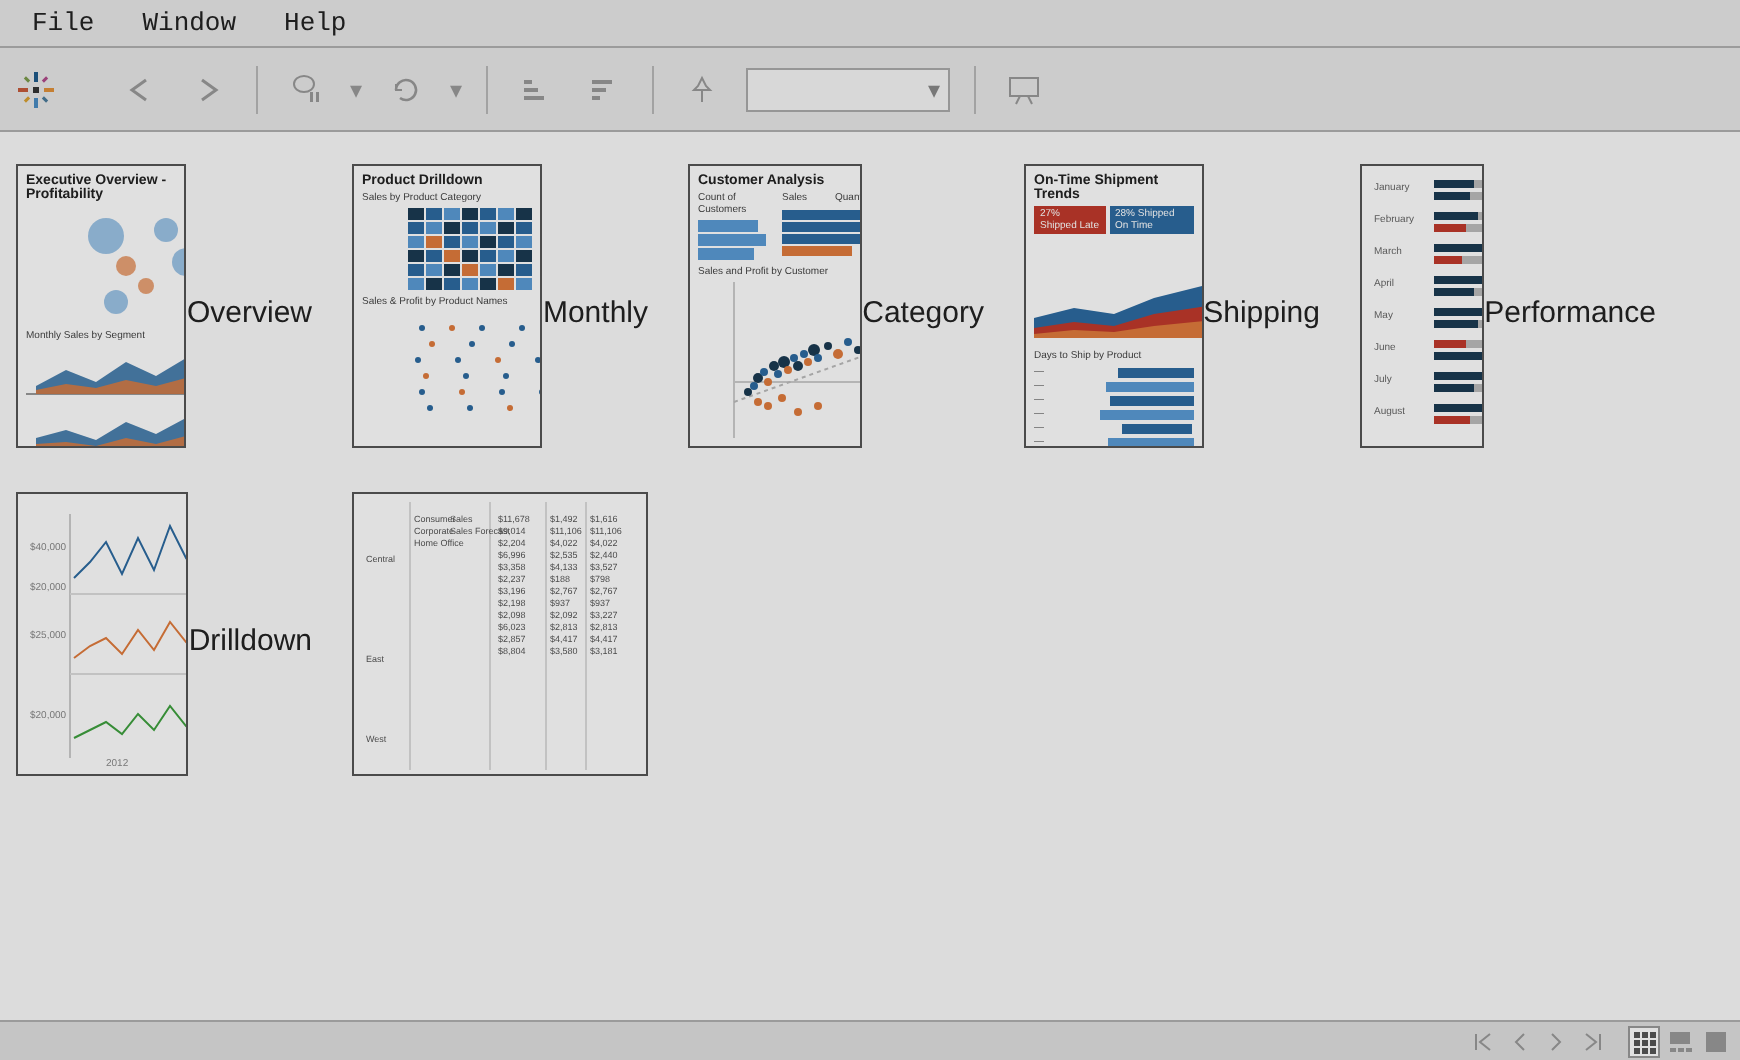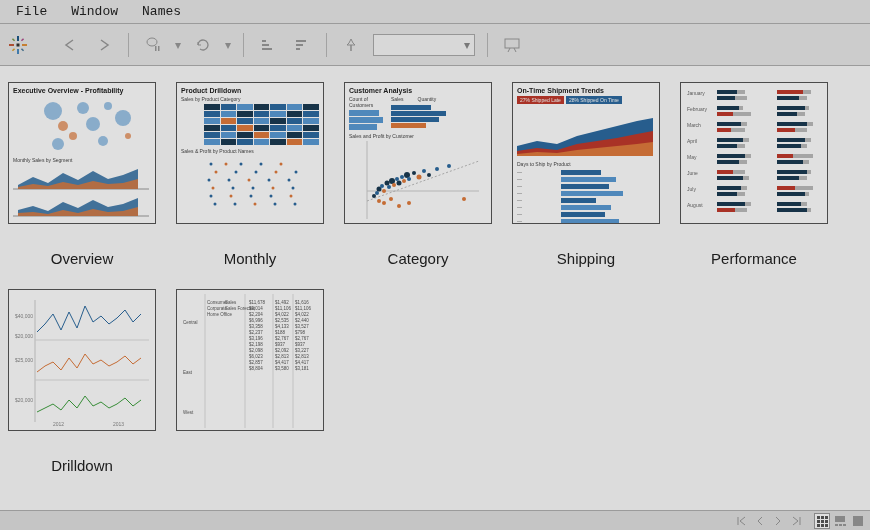--- a/index.html
+++ b/index.html
@@ -66,23 +66,22 @@
     display: flex;
     flex-wrap: wrap;
     gap: 22px 20px;
     align-content: flex-start;
     height: calc(100% - 24px - 42px - 20px);
     overflow: auto;
   }
   .sheet-cell {
     width: 148px;
     display: flex;
-    flex-direction: column;
+    flex-direction: row;
     align-items: center;
-    gap: 20px;
   }
   .thumb {
     width: 148px;
     height: 142px;
     background: #fff;
     border: 1px solid #555;
     padding: 4px;
     overflow: hidden;
     font-size: 5px;
     color: #333;
@@ -124,21 +123,21 @@
   .t-bar-row { display: flex; align-items: center; gap: 2px; margin-bottom: 1px; }
   .t-bar { height: 5px; }
   .spark { stroke-width: 1; fill: none; }
 </style>
 </head>
 <body>
 
 <div class="menu-bar">
   <div class="menu-item">File</div>
   <div class="menu-item">Window</div>
-  <div class="menu-item">Names</div>
+  <div class="menu-item">Help</div>
 </div>
 
 <div class="toolbar">
   <div class="tb-logo">
     <svg width="18" height="18" viewBox="0 0 18 18">
       <g>
         <rect x="8" y="0" width="2" height="5" fill="#1f5a8a"></rect>
         <rect x="8" y="13" width="2" height="5" fill="#4a8cc2"></rect>
         <rect x="0" y="8" width="5" height="2" fill="#c55a3a"></rect>
         <rect x="13" y="8" width="5" height="2" fill="#e0903a"></rect>

